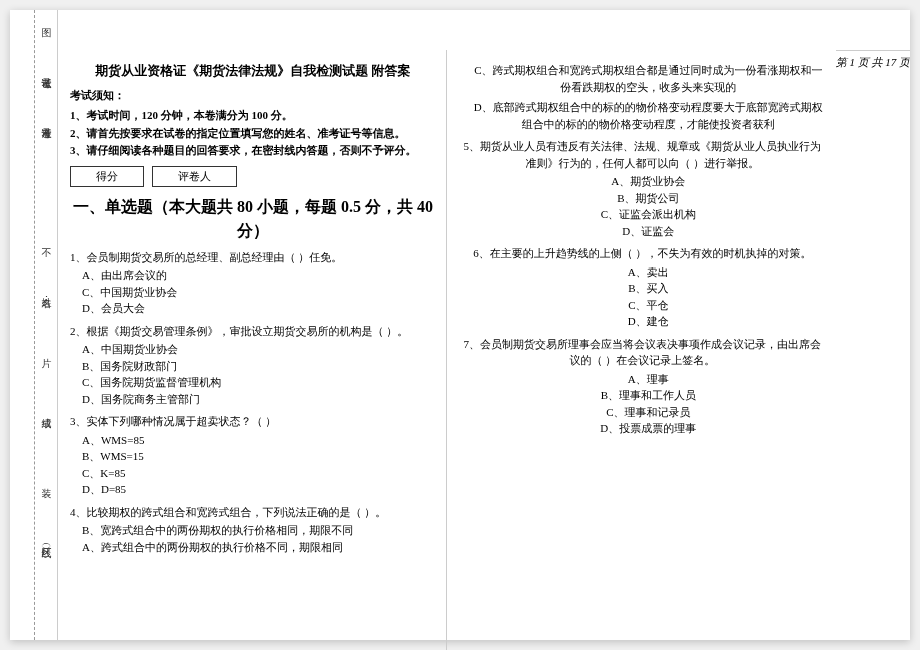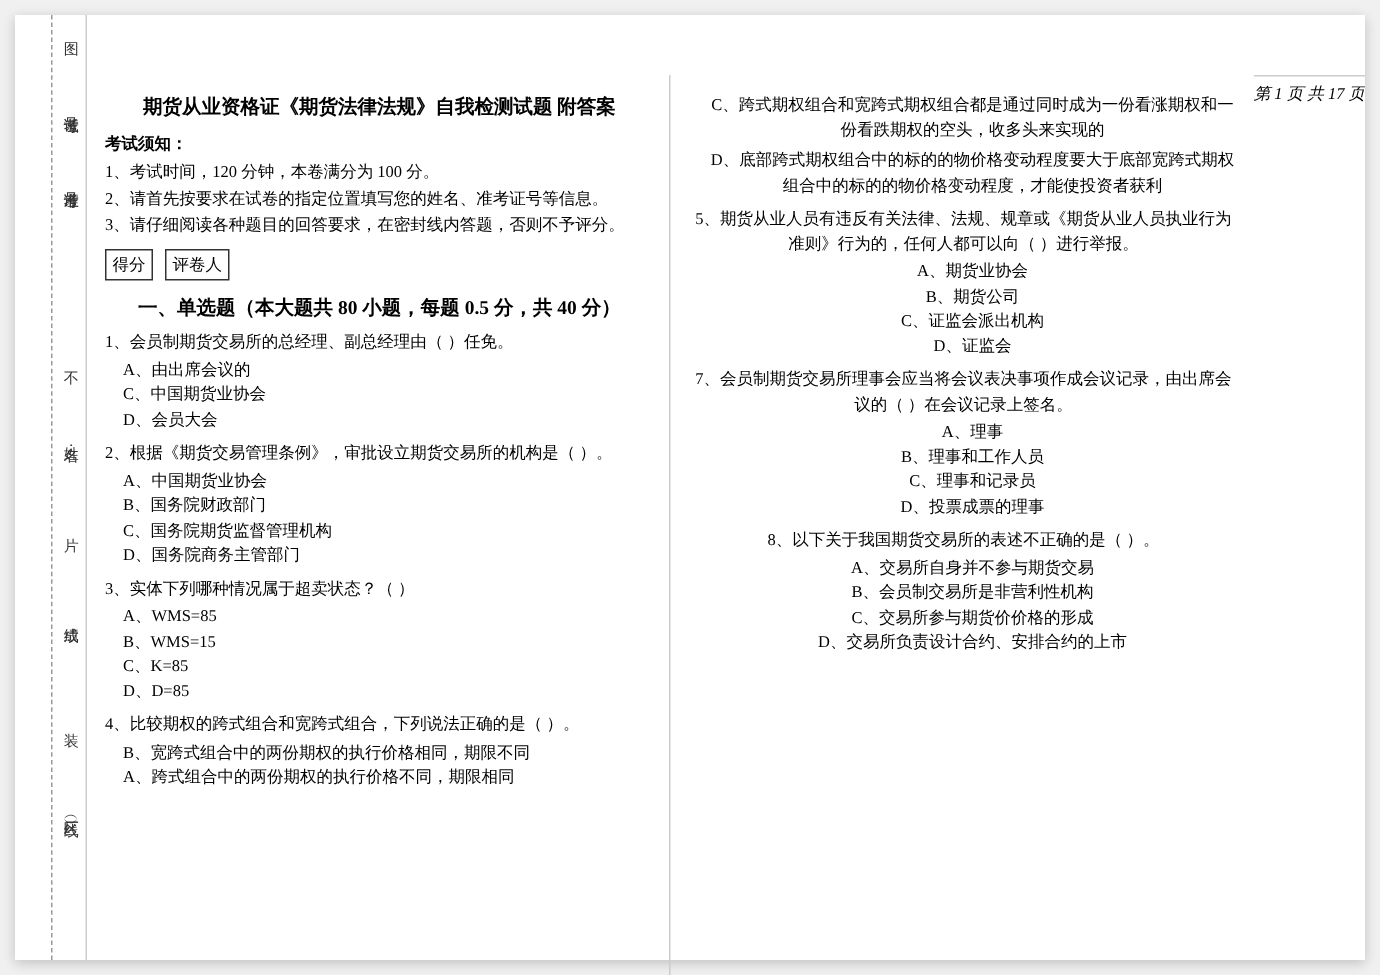--- a/index.html
+++ b/index.html
@@ -117,35 +117,36 @@
     }
     .section-header {
       font-weight: bold;
       font-size: 11px;
       margin-bottom: 4px;
     }
     .notice-list {
       font-size: 11px;
       line-height: 1.6;
       margin-bottom: 6px;
+      font-weight: bold;
     }
     .score-bar {
       display: flex;
       align-items: center;
       gap: 8px;
       margin-bottom: 8px;
     }
     .score-box {
       border: 1px solid #333;
-      padding: 2px 4px;
+      padding: 2px 25px;
       font-size: 11px;
     }
     .section-title {
       text-align: center;
-      font-size: 13px;
+      font-size: 16px;
       font-weight: bold;
       margin-bottom: 6px;
       line-height: 1.5;
     }
     .question-block {
       margin-bottom: 6px;
       font-size: 11px;
       line-height: 1.5;
     }
     .question-text {
@@ -254,40 +255,40 @@
         <div class="question-block">
           <div class="question-text">5、期货从业人员有违反有关法律、法规、规章或《期货从业人员执业行为准则》行为的，任何人都可以向（    ）进行举报。</div>
           <div class="options">
             <div class="option">A、期货业协会</div>
             <div class="option">B、期货公司</div>
             <div class="option">C、证监会派出机构</div>
             <div class="option">D、证监会</div>
           </div>
         </div>
 
+        <div class="question-block">
+          <div class="question-text">6、在主要的上升趋势线的上侧（    ），不失为有效的时机执掉的对策。</div>
+          <div class="options">
+            <div class="option">A、卖出</div>
+            <div class="option">B、买入</div>
+            <div class="option">C、平仓</div>
+            <div class="option">D、建仓</div>
+          </div>
+        </div>
 
         <div class="question-block">
           <div class="question-text">7、会员制期货交易所理事会应当将会议表决事项作成会议记录，由出席会议的（    ）在会议记录上签名。</div>
           <div class="options">
             <div class="option">A、理事</div>
             <div class="option">B、理事和工作人员</div>
             <div class="option">C、理事和记录员</div>
             <div class="option">D、投票成票的理事</div>
           </div>
         </div>
 
-        <div class="question-block">
-          <div class="question-text">8、以下关于我国期货交易所的表述不正确的是（    ）。</div>
-          <div class="options">
-            <div class="option">A、交易所自身并不参与期货交易</div>
-            <div class="option">B、会员制交易所是非营利性机构</div>
-            <div class="option">C、交易所参与期货价价格的形成</div>
-            <div class="option">D、交易所负责设计合约、安排合约的上市</div>
-          </div>
-        </div>
 
       </div>
     </div>
 
     <div class="page-footer">
       <span>第 1 页 共 17 页</span>
     </div>
   </div>
 </div>
 

